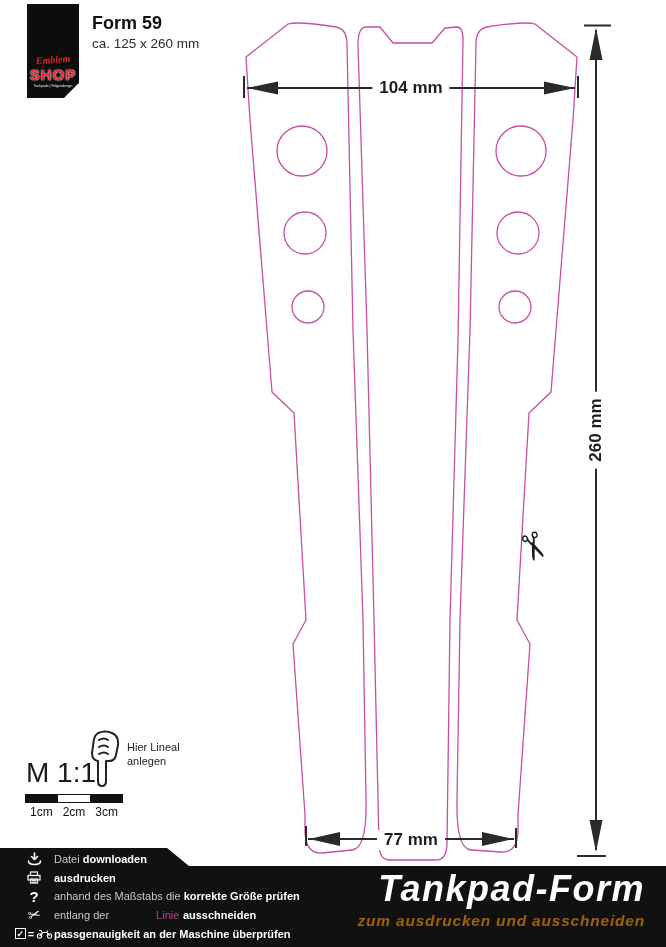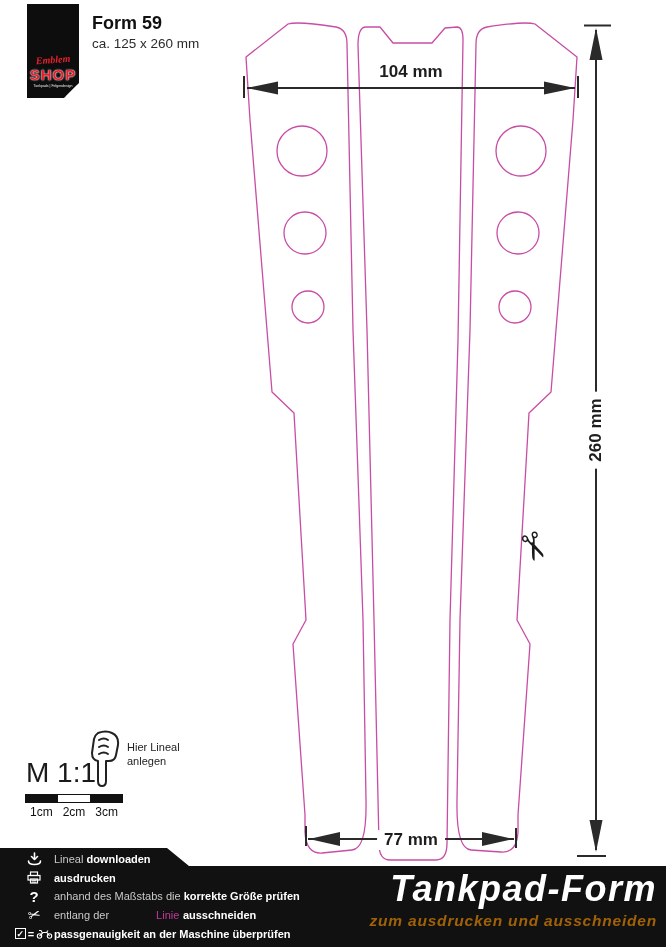--- a/index.html
+++ b/index.html
@@ -42,21 +42,21 @@
   .form-subtitle { position:absolute; left:92px; top:36px; font-size:13.5px; color:#2b2b2b; }
 
   
   .tpl-svg { position:absolute; left:0; top:0; width:666px; height:947px; }
 
   
   .dim-label {
     position:absolute; background:#fff; color:#1d1d1d; font-weight:bold;
     font-size:17px; padding:0 7px; white-space:nowrap;
   }
-  .dim-top { left:411px; top:72px; transform:translate(-50%,-50%); }
+  .dim-top { left:411px; top:88px; transform:translate(-50%,-50%); }
   .dim-bottom { left:411px; top:840px; transform:translate(-50%,-50%); }
   .dim-side { left:596px; top:430px; transform:translate(-50%,-50%) rotate(-90deg); }
 
   
   .scissors-main {
     position:absolute; left:533px; top:547px; font-size:37px; color:#1a1a1a;
     transform:translate(-50%,-50%) rotate(68deg); line-height:1;
   }
 
   
@@ -85,21 +85,21 @@
   .step-text { font-size:11px; color:#c9c9c9; white-space:nowrap; }
   .step-text .b { font-weight:bold; color:#fff; }
   .step-text .accent { color:#c23a9c;margin-left:44px; }
   .q-glyph { font-size:15px; font-weight:bold; color:#fff; }
   .scissors-small { font-size:15px; color:#fff; display:inline-block; transform:rotate(-14deg); }
   .checkbox {
     width:11px; height:11px; border:1.5px solid #fff; display:inline-flex;
     align-items:center; justify-content:center; font-size:9px; font-weight:bold; color:#fff;
   }
   .eq { font-size:11px; font-weight:bold; margin:0 2px; color:#fff; }
-  .brand { position:absolute; right:9px; top:24px; text-align:right; }
+  .brand { position:absolute; right:21px; top:24px; text-align:right; }
   .brand-title {
     font-size:36px; font-weight:bold; font-style:italic; color:#fff;
     letter-spacing:1.5px; white-space:nowrap; line-height:40px;
   }
   .brand-subtitle {
     font-size:15.5px; font-weight:bold; font-style:italic; color:#a16207;
     letter-spacing:0.8px; white-space:nowrap; margin-top:3px;
   }
 </style>
 </head>
@@ -199,21 +199,21 @@
     <div class="steps">
 
       <div class="step">
         <span class="step-icon">
           <svg width="15" height="14" viewBox="0 0 15 14" fill="none" stroke="#fff" stroke-width="1.6" stroke-linecap="round" stroke-linejoin="round">
             <path d="M7.5,1 L7.5,7"></path>
               <path d="M4.5,4.5 L7.5,7.5 L10.5,4.5"></path>
             <path d="M1.5,9 Q1.5,12.5 7.5,12.5 Q13.5,12.5 13.5,9" fill="none"></path>
           </svg>
         </span>
-        <span class="step-text"><span>Lineal </span><span class="b">downloaden</span></span>
+        <span class="step-text"><span>Datei </span><span class="b">downloaden</span></span>
       </div>
 
       <div class="step">
         <span class="step-icon">
           <svg width="14" height="13" viewBox="0 0 14 13" fill="none" stroke="#fff" stroke-width="1.2">
             <rect x="3.5" y="1" width="7" height="3.5"></rect>
             <rect x="1" y="4.5" width="12" height="4.5"></rect>
             <rect x="3.5" y="8" width="7" height="4"></rect>
             <path d="M4.8,9.7 h4.4 M4.8,11.2 h4.4" stroke-width="0.9"></path>
           </svg>

